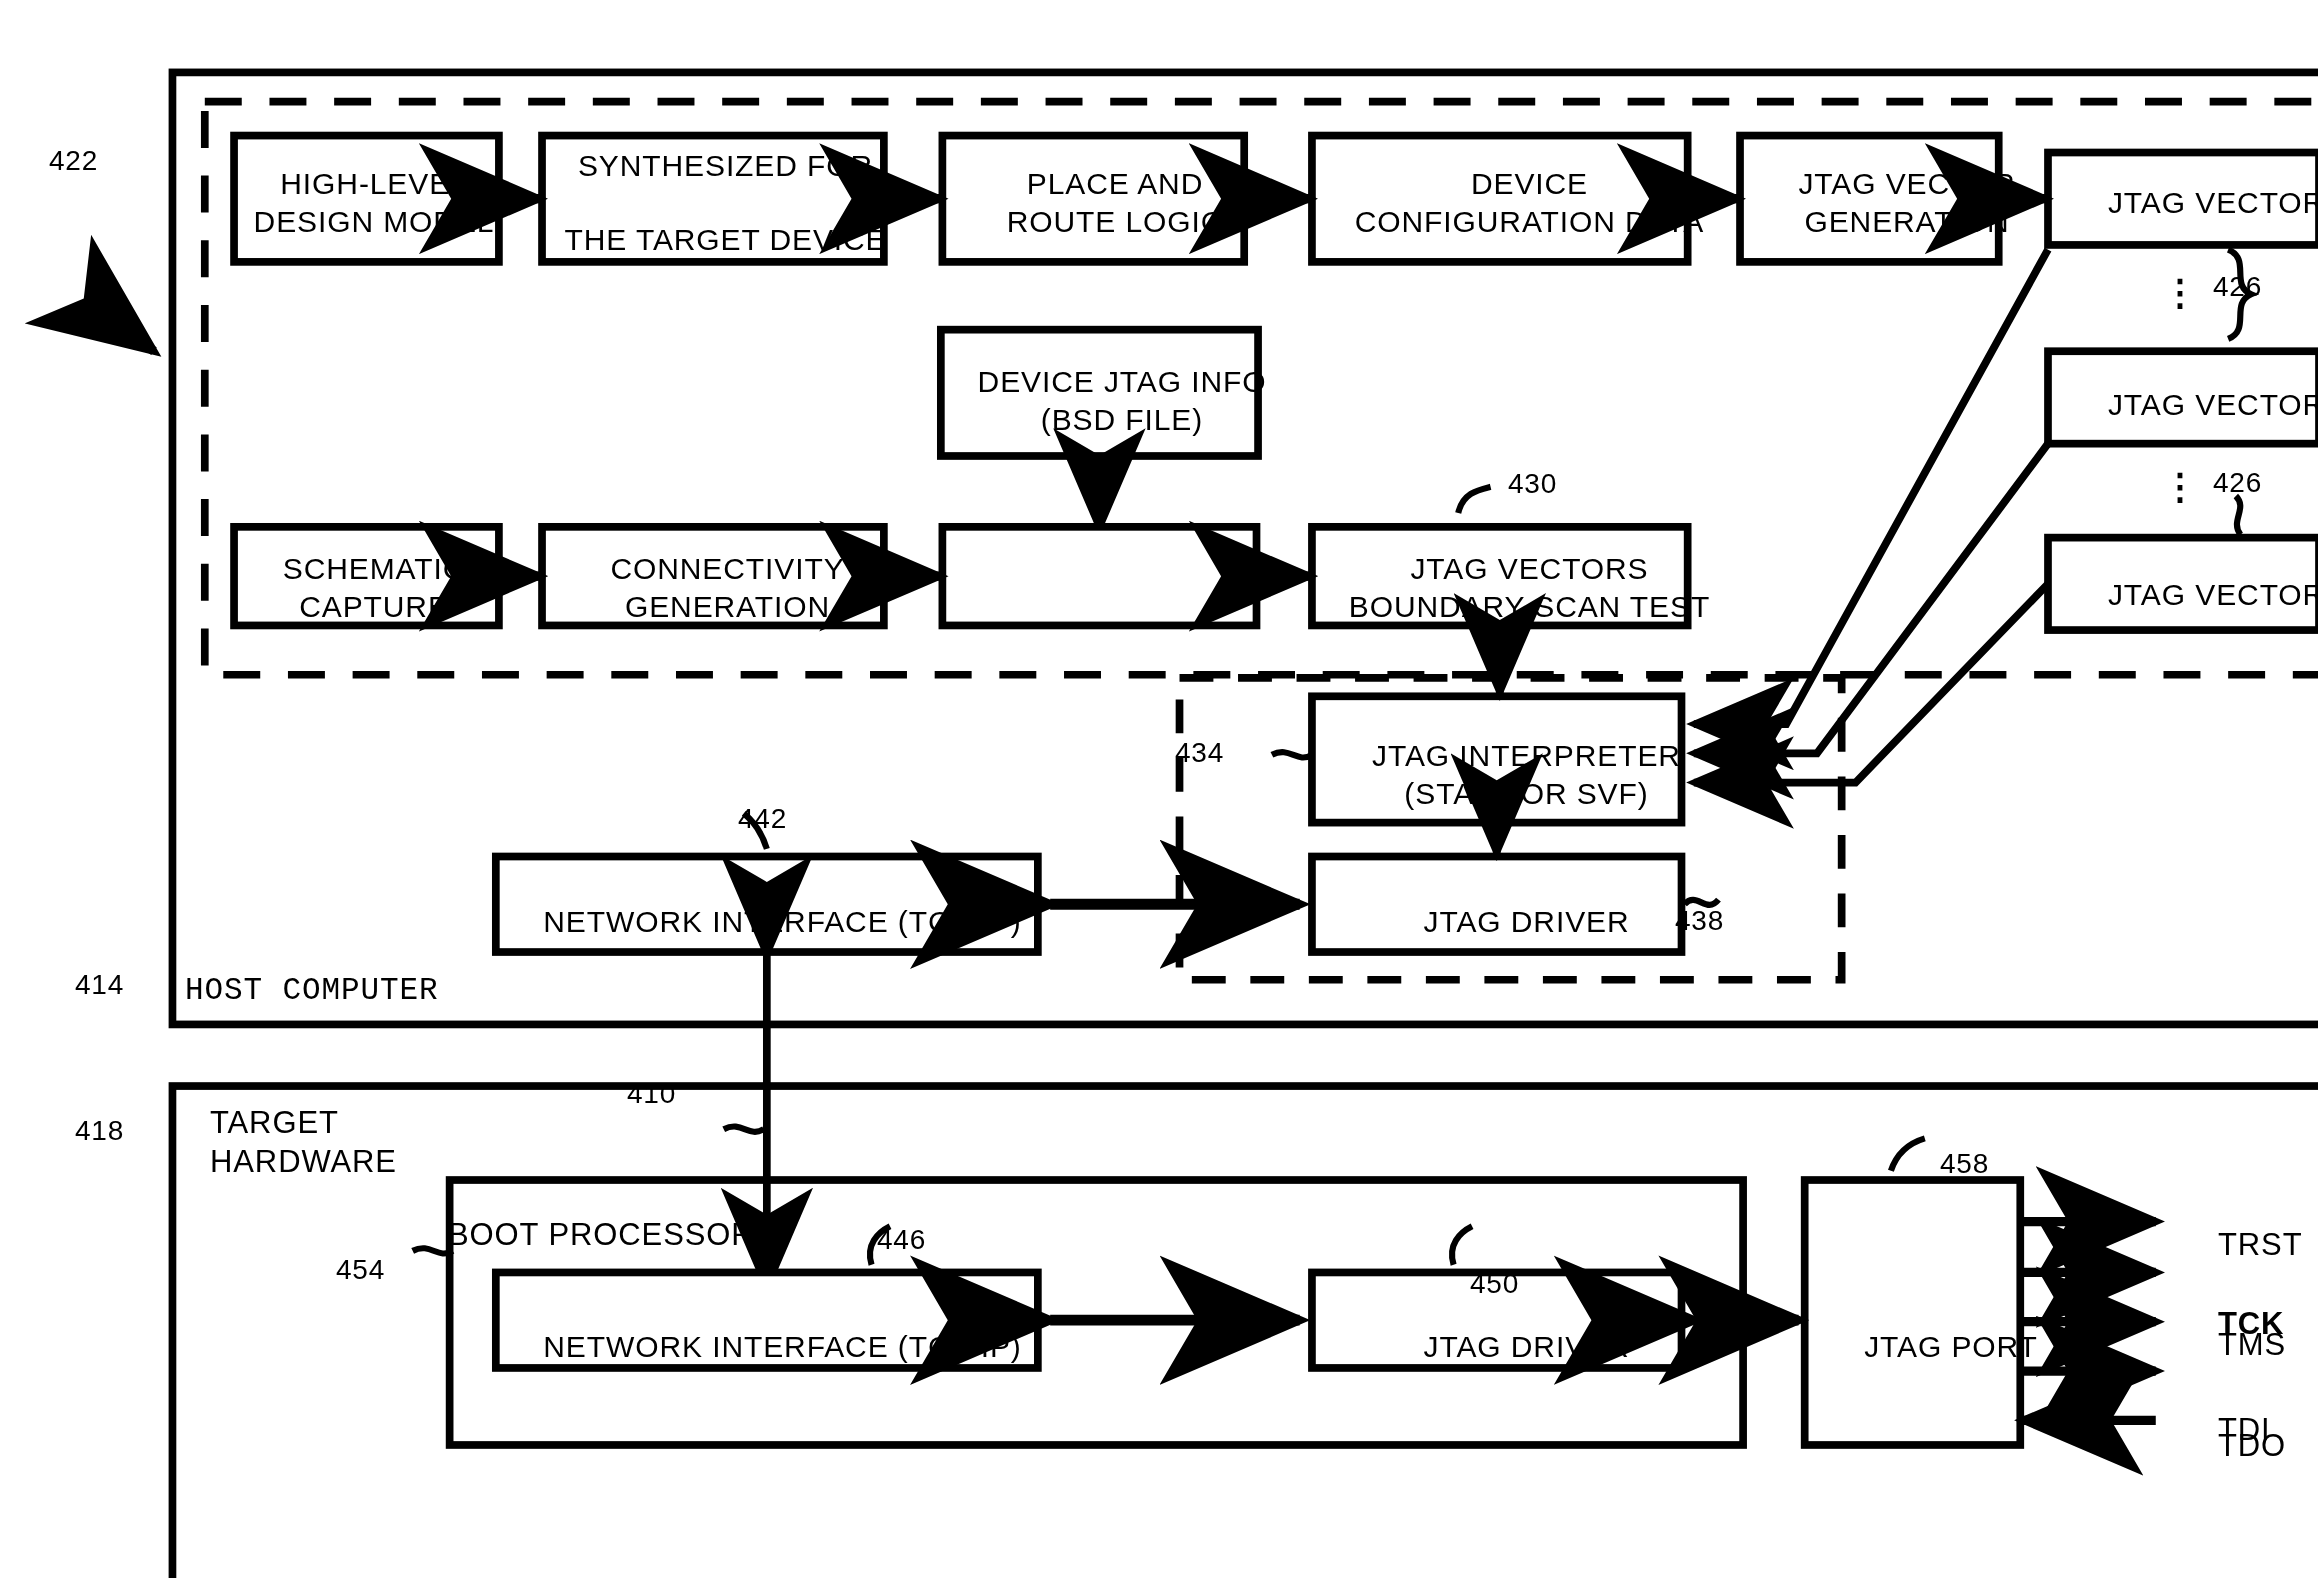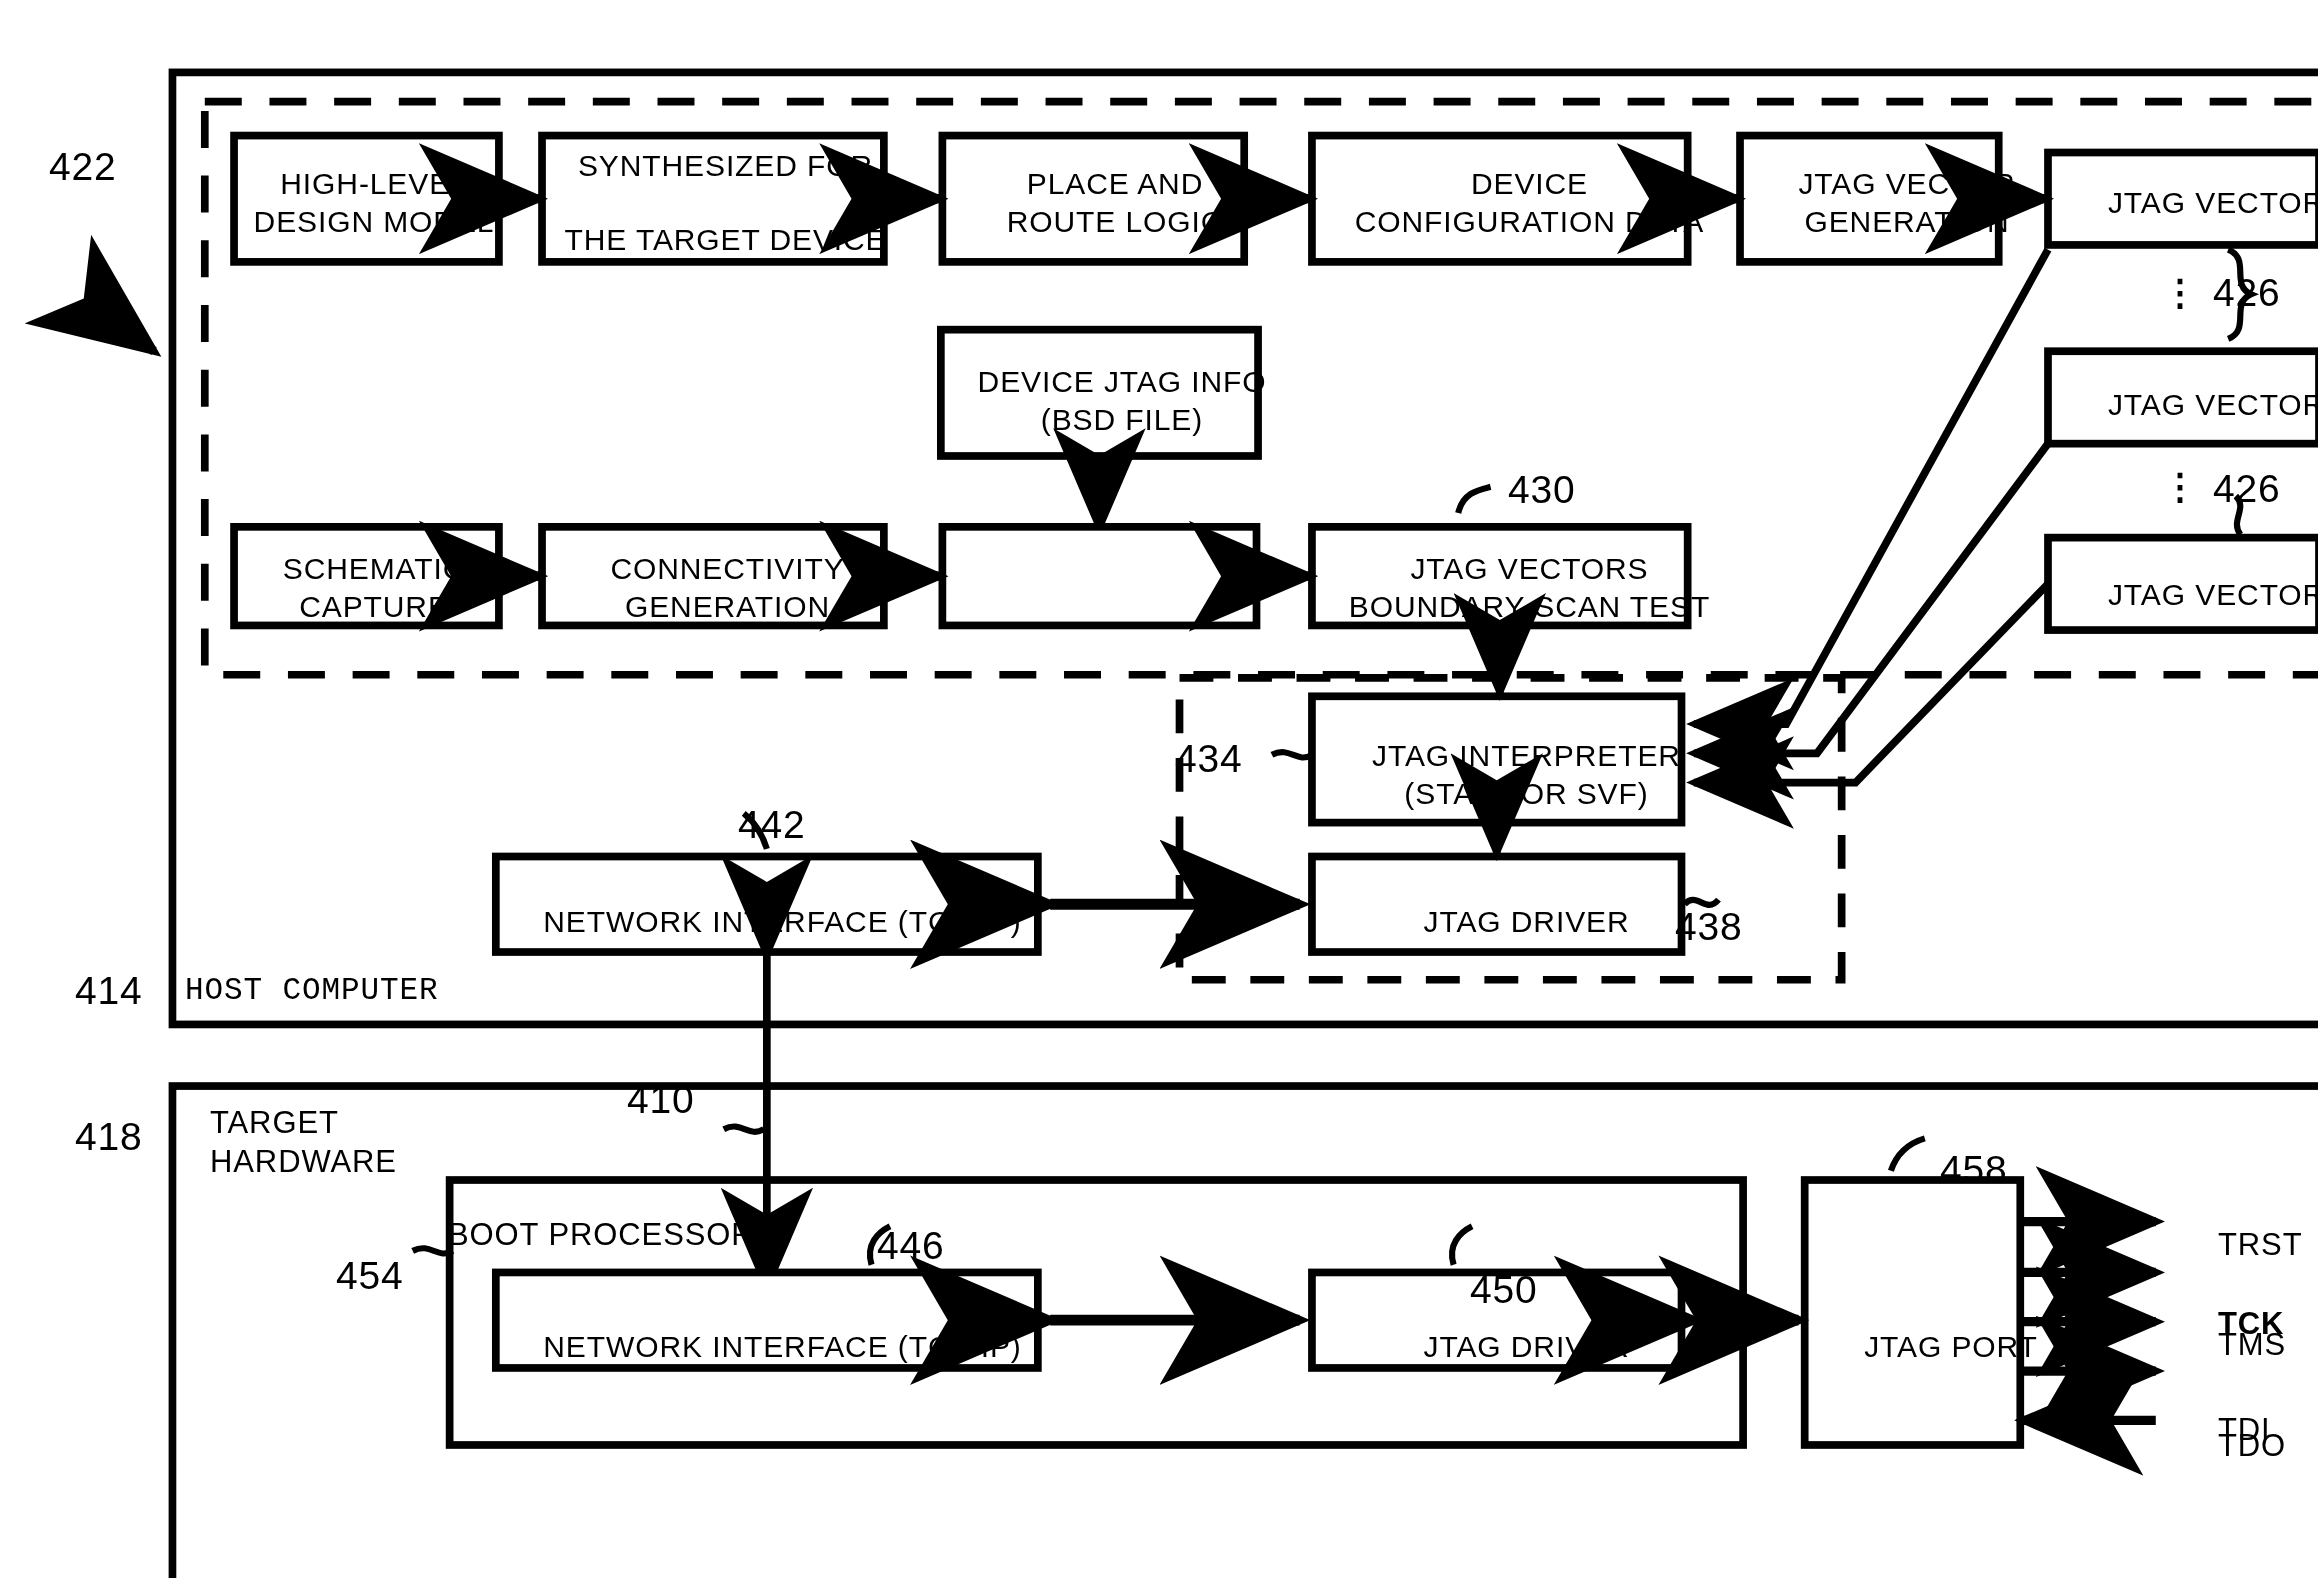--- a/index.html
+++ b/index.html
@@ -33,21 +33,21 @@
     color: #000;
     font-size: 30px;
     line-height: 1.26;
     letter-spacing: 0.9px;
     font-family: "Liberation Sans", sans-serif;
   }
   .boxtext span { display: block; }
   
   .refnum {
     position: absolute;
-    font-size: 39px;
+    font-size: 28px;
     color: #000;
     font-family: "Liberation Sans", sans-serif;
     letter-spacing: 0.8px;
   }
   
   .regioncap {
     position: absolute;
     font-size: 31px;
     color: #000;
     line-height: 1.25;

